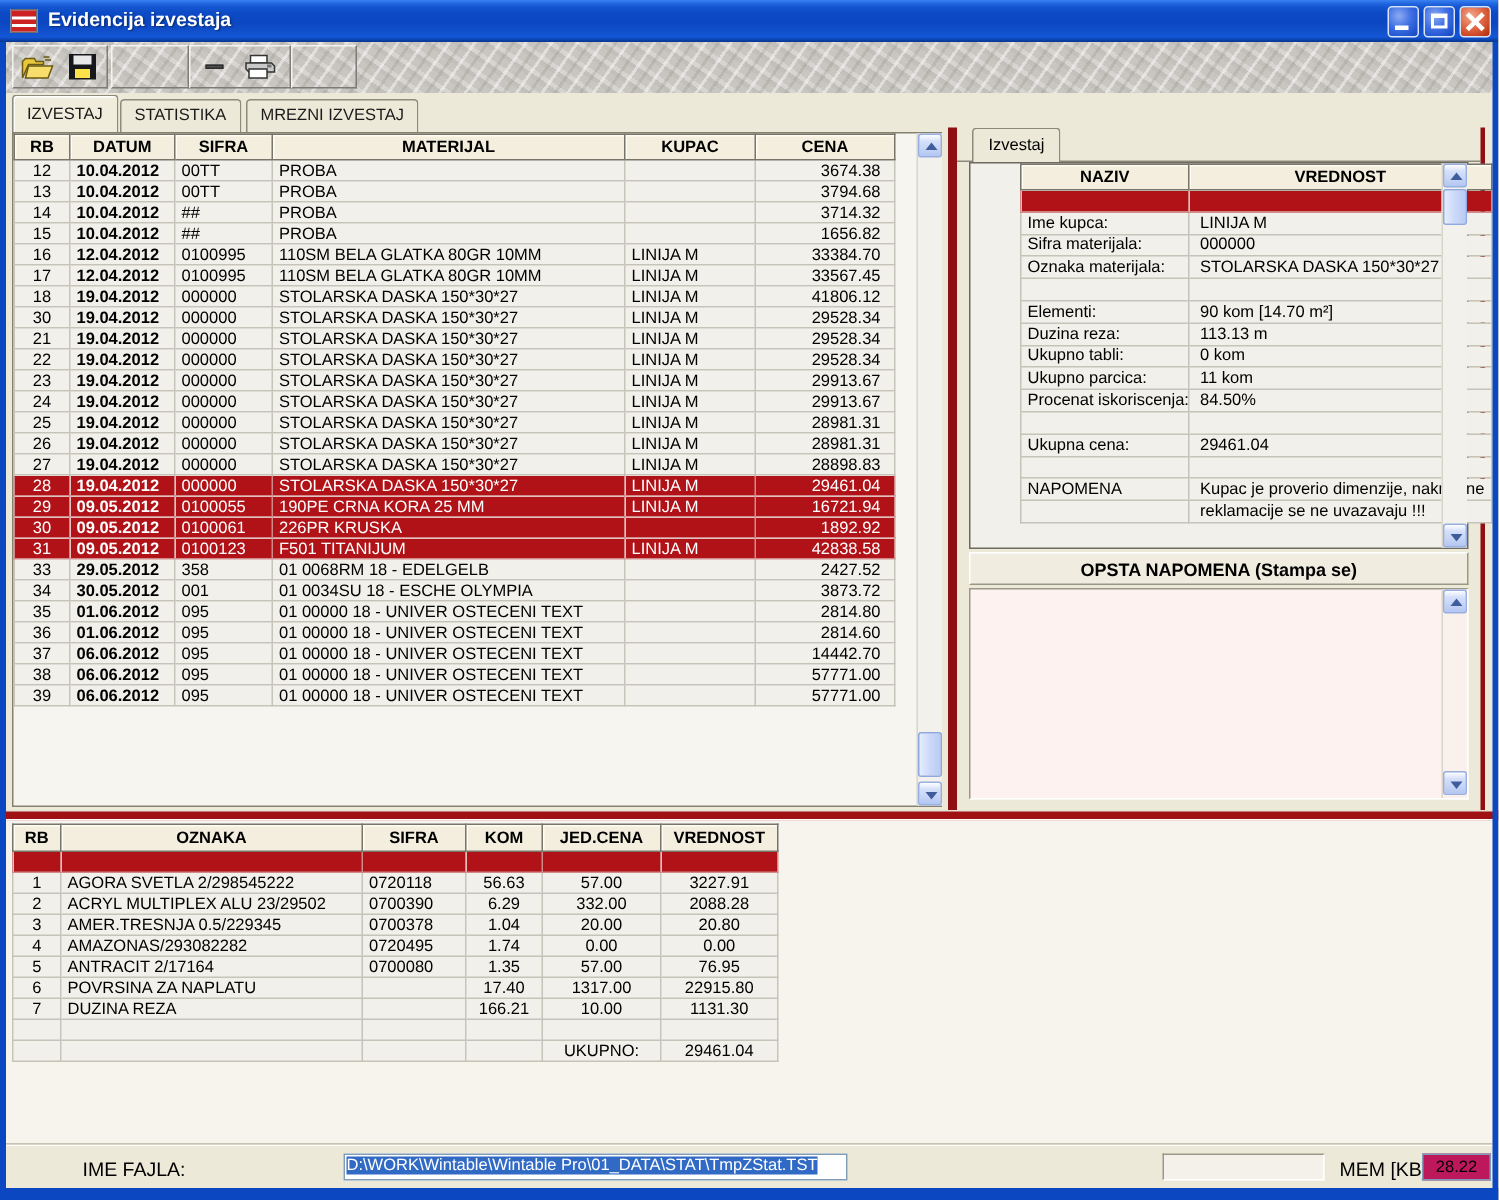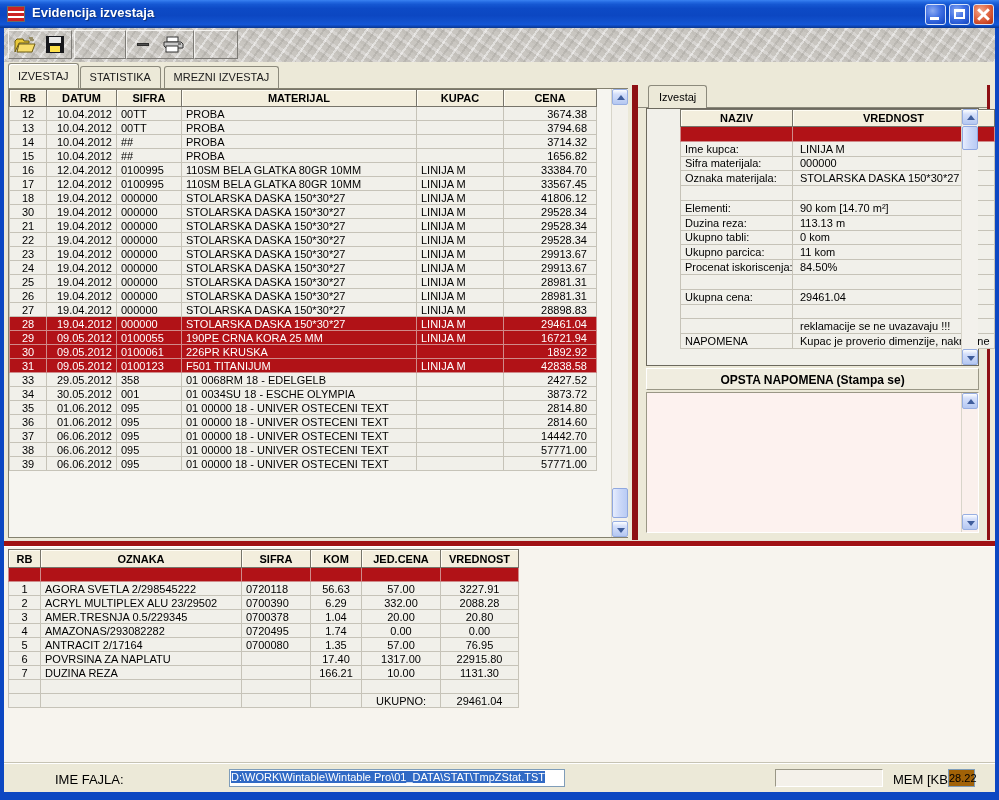--- a/index.html
+++ b/index.html
@@ -47,21 +47,21 @@
   
   table { border-collapse:collapse; table-layout:fixed; font-size:11px; color:#000; }
   th { background:#f3eedd; border:1px solid #77746a; font-weight:bold; height:17px; box-shadow:inset 1px 1px 0 #fffdf4; overflow:hidden; white-space:nowrap; }
   td { border:1px solid #c6c3b8; background:#f1f0ea; height:14px; padding:0 4px; overflow:hidden; white-space:nowrap; vertical-align:middle; }
   tr.sel td { background:#b11217; color:#fff; border-color:#d08a8a; }
 
   
   .main-table-wrap { position:absolute; left:8px; top:88px; width:620px; height:450px; background:#f6f5f0; border:1px solid #84816f; }
   .main-table { width:587px; }
   .main-table td:nth-child(1){ text-align:center; }
-  .main-table td:nth-child(2){ text-align:right; }
+  .main-table td:nth-child(2){ text-align:left;font-weight:bold; }
   .main-table td:nth-child(6){ text-align:right; padding-right:9px; }
 
   
   .right-panel { position:absolute; left:632px; top:85px; width:358px; height:455px; background:#ece9d8;
     border-left:6px solid #8e1013; border-right:3px solid #8e1013; }
   .detail-tab { position:absolute; left:10px; top:0; height:23px; padding:5px 10px 0; font-size:11px;
     background:#ece9d8; border:1px solid #8c8a7c; border-bottom:none; border-radius:3px 3px 0 0; z-index:2; }
   .detail-tabline { position:absolute; left:0; top:22px; width:349px; height:1px; background:#8c8a7c; }
   .detail-wrap { position:absolute; left:8px; top:23px; width:333px; height:258px; background:#f1f0ea; border:1px solid #6c695e;padding-left:33px; }
   .detail-table { width:314px; }
@@ -97,21 +97,21 @@
   
   .statusbar { position:absolute; left:4px; top:762px; width:991px; height:30px; background:#ece9d8;
     border-top:1px solid #c6c3b4; box-shadow:inset 0 1px 0 #fff; }
   .status-label { position:absolute; font-size:13px; color:#000; }
   .lbl-file { left:51px; top:9px; }
   .file-input { position:absolute; left:225px; top:6px; width:336px; height:18px; background:#fff;
     border:1px solid #7f9db9; font-size:11px; padding:1px 1px; overflow:hidden; white-space:nowrap; }
   .file-input .seltext { background:#316ac5; color:#fff; }
   .empty-box { position:absolute; left:771px; top:6px; width:108px; height:18px; background:#f4f1ea; border:1px solid #9a9786; border-bottom-color:#fff; border-right-color:#fff; }
   .lbl-mem { left:889px; top:9px; }
-  .mem-box { position:absolute; left:944px; top:6px; width:27px; height:18px; background:#a16207; border:1px solid #7f9db9;
+  .mem-box { position:absolute; left:944px; top:6px; width:46px; height:18px; background:#be185d; border:1px solid #7f9db9;
     font-size:11px; text-align:center; padding-top:2px; }
 
   
   .i-folder { width:22px; height:16px; position:relative; }
   .i-floppy { width:18px; height:17px; position:relative; background:#17181c; }
   .i-floppy::before { content:""; position:absolute; left:3px; top:1px; width:12px; height:6px; background:#e9e9e9; }
   .i-floppy::after { content:""; position:absolute; left:4px; bottom:1px; width:10px; height:6px; background:#ffe14a; }
   .i-minus { width:12px; height:3px; background:#4e4e4e; border:1px solid #2e2e2e; }
   .i-printer { width:22px; height:17px; position:relative; }
 </style>
@@ -478,26 +478,26 @@
             </tr>
             <tr>
               <td>Ukupna cena:</td>
               <td>29461.04</td>
             </tr>
             <tr>
               <td></td>
               <td></td>
             </tr>
             <tr>
-              <td></td>
-              <td>reklamacije se ne uvazavaju !!!</td>
-            </tr>
-            <tr>
               <td>NAPOMENA</td>
               <td>Kupac je proverio dimenzije, naknadne</td>
+            </tr>
+            <tr>
+              <td></td>
+              <td>reklamacije se ne uvazavaju !!!</td>
             </tr>
           </tbody>
       </table>
       <div class="vscroll" style="left:314px; top:0; height:256px;">
         <div class="sbtn" style="top:0;">
             <span class="arr arr-up"></span>
           </div>
         <div class="sthumb" style="top:17px; height:24px;"></div>
         <div class="sbtn" style="top:240px;">
             <span class="arr arr-down"></span>

